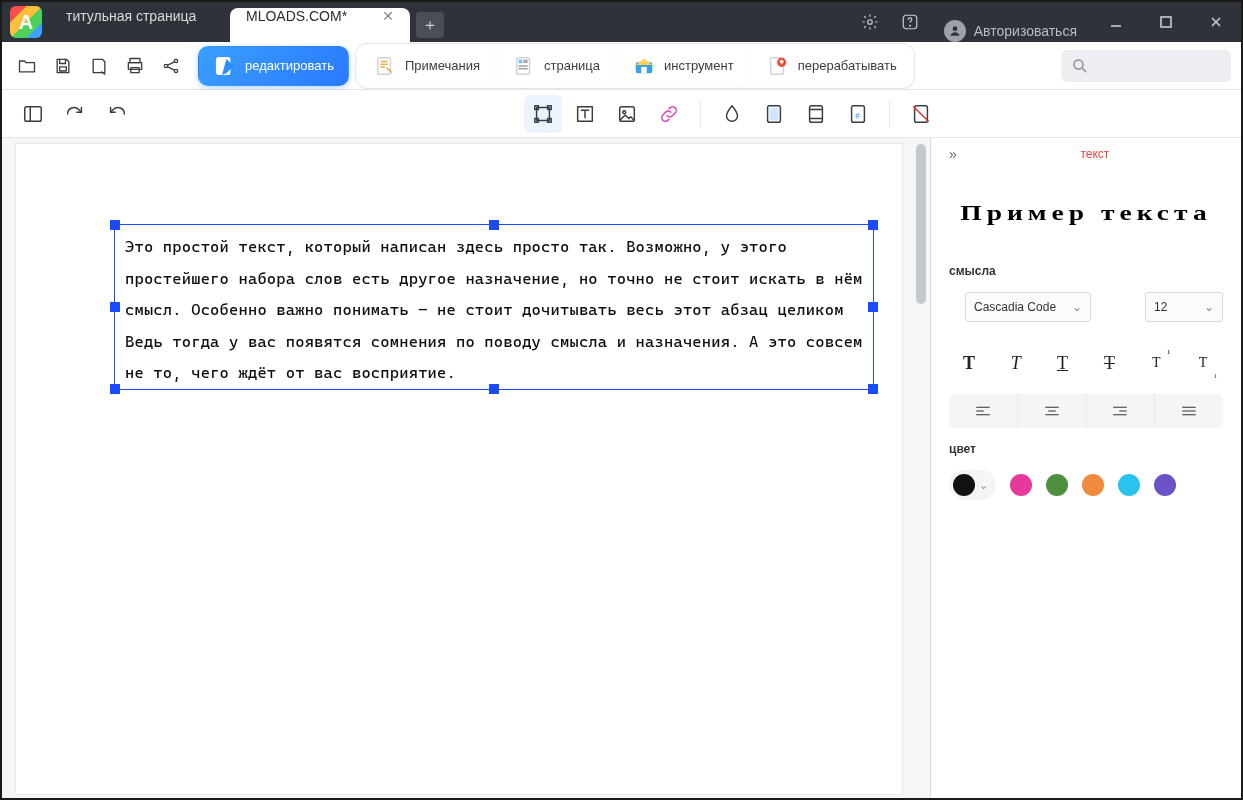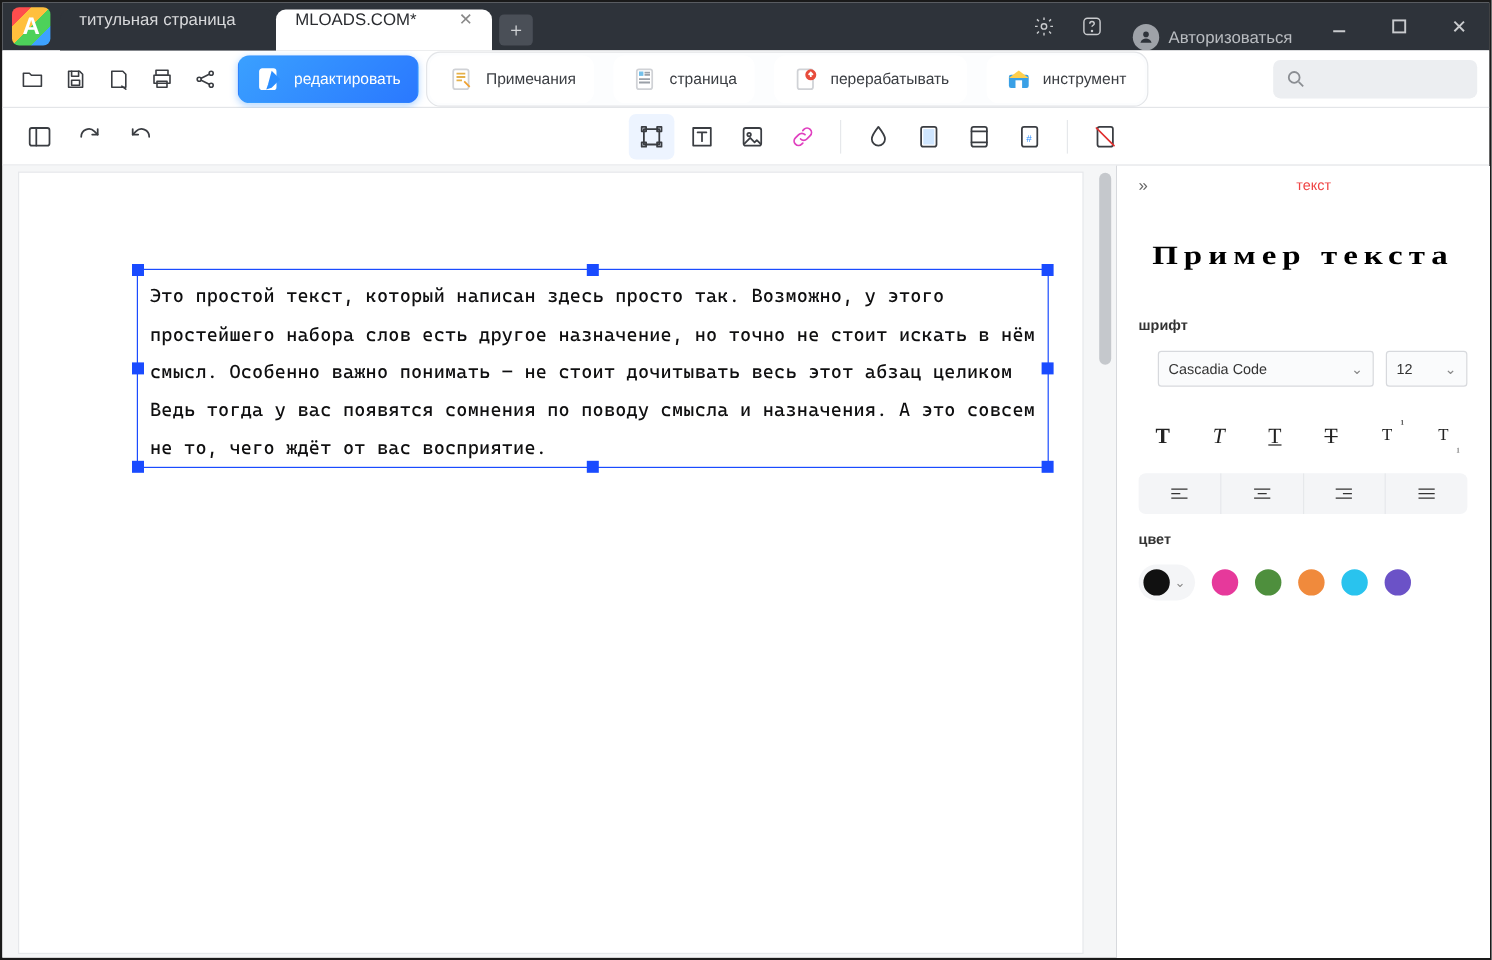--- a/index.html
+++ b/index.html
@@ -48,21 +48,21 @@
   .winbtn svg{stroke:#c9cbce;fill:none;stroke-width:1.6;}
 
   
   .ribbon1{height:48px;background:var(--ribbon-bg);display:flex;align-items:center;padding:0 10px;border-bottom:1px solid var(--ribbon-border);gap:6px;}
   .ibtn{width:30px;height:30px;display:flex;align-items:center;justify-content:center;border-radius:4px;}
   .ibtn svg{width:20px;height:20px;stroke:var(--icon-stroke);fill:none;stroke-width:1.6;stroke-linecap:round;stroke-linejoin:round;}
   .rtab{display:flex;align-items:center;gap:8px;height:40px;padding:0 14px;border-radius:10px;font-size:13px;color:#3a3d42;border:1px solid transparent;background:var(--ribbon-bg);}
   .rtab.active{background:linear-gradient(135deg,var(--accent-grad1),var(--accent-grad2));color:#fff;box-shadow:0 2px 6px rgba(42,141,255,.35);}
   .rtab .ricon{width:24px;height:24px;display:flex;align-items:center;justify-content:center;}
   .rtab .ricon svg{width:22px;height:22px;}
-  .rtab-wrap{display:flex;gap:16px;background:#fcfdfe;border:1px solid var(--ribbon-border);border-radius:12px;padding:2px;}
+  .rtab-wrap{display:flex;gap:2px;background:#fcfdfe;border:1px solid var(--ribbon-border);border-radius:12px;padding:2px;}
   .search{margin-left:auto;width:170px;height:32px;background:var(--search-bg);border-radius:6px;display:flex;align-items:center;padding:0 10px;color:#8a8d92;}
   .search svg{width:18px;height:18px;stroke:#8a8d92;fill:none;stroke-width:2;}
 
   
   .ribbon2{height:48px;background:var(--panel-bg);display:flex;align-items:center;padding:0 12px;border-bottom:1px solid var(--ribbon-border);gap:4px;}
   .toolsep{width:1px;height:28px;background:var(--sep);margin:0 8px;}
   .tool{width:38px;height:38px;display:flex;align-items:center;justify-content:center;border-radius:6px;}
   .tool.active{background:#edf4ff;}
   .tool svg{width:22px;height:22px;stroke:var(--icon-stroke);fill:none;stroke-width:1.6;stroke-linecap:round;stroke-linejoin:round;}
   .tool.link svg{stroke:#e03fbf;}
@@ -88,21 +88,21 @@
   .side{width:310px;background:var(--panel-bg);display:flex;flex-direction:column;padding:8px 18px 18px 18px;gap:14px;overflow:auto;}
   .side-top{display:flex;align-items:center;gap:10px;color:#666;font-size:12px;}
   .side-top .chev{font-size:14px;}
   .side-title{flex:1;text-align:center;font-size:12px;color:#ef4444;}
   .sample{height:74px;display:flex;align-items:center;justify-content:center;font-family:"Times New Roman",serif;font-size:22px;letter-spacing:4px;font-weight:700;transform:scaleX(1.25);}
   .sec-label{font-size:12px;color:#333;font-weight:600;}
   .row{display:flex;gap:10px;align-items:center;padding-left:16px;}
   .select{height:30px;border:1px solid #d7d9dd;border-radius:3px;background:#fafbfc;display:flex;align-items:center;padding:0 8px;font-size:12px;color:#333;position:relative;}
   .select .chev{margin-left:auto;color:#888;}
   .select.font{flex:1;}
-  .select.size{width:68px;}
+  .select.size{width:78px;margin-left:44px;}
   .style-row{display:flex;justify-content:space-between;margin-top:10px;}
   .tbtn{width:40px;height:34px;display:flex;align-items:center;justify-content:center;font-family:"Times New Roman",serif;font-size:18px;color:#222;border-radius:4px;}
   .tbtn.bold{font-weight:900;}
   .tbtn.italic{font-style:italic;}
   .tbtn.under{text-decoration:underline;}
   .tbtn.strike{text-decoration:line-through;}
   .tbtn.sup{font-size:14px;position:relative;}
   .tbtn.sup::after{content:"¹";position:absolute;top:2px;right:6px;font-size:10px;}
   .tbtn.sub{font-size:14px;position:relative;}
   .tbtn.sub::after{content:"₁";position:absolute;bottom:2px;right:6px;font-size:10px;}
@@ -240,37 +240,37 @@
             <svg viewBox="0 0 24 24" stroke="#3a9dd8" fill="none" stroke-width="1.6">
               <rect x="4" y="3" width="14" height="18" rx="2" fill="#fff" stroke="#d0d2d6"></rect>
               <rect x="6" y="5" width="4" height="4" fill="#74c0ea" stroke="none"></rect>
               <path d="M11 6h5M11 8h5M6 12h10M6 15h10" stroke="#9aa0a8"></path>
             </svg>
           </span>
         <span>страница</span>
       </div>
       <div class="rtab">
         <span class="ricon">
+            <svg viewBox="0 0 24 24" fill="none">
+              <rect x="3" y="8" width="18" height="12" rx="2" fill="#39a0e6"></rect>
+              <path d="M3 11l9-7 9 7" fill="#ffcf4d"></path>
+              <rect x="9" y="13" width="6" height="7" fill="#fff"></rect>
+            </svg>
+          </span>
+        <span>инструмент</span>
+      </div>
+      <div class="rtab">
+        <span class="ricon">
             <svg viewBox="0 0 24 24" fill="none" stroke-width="1.6">
               <rect x="4" y="3" width="14" height="18" rx="2" fill="#fff" stroke="#d0d2d6"></rect>
               <circle cx="16" cy="8" r="5" fill="#e74c3c" stroke="none"></circle>
               <path d="M14 8l2-2 2 2M16 6v4" stroke="#fff"></path>
             </svg>
           </span>
         <span>перерабатывать</span>
-      </div>
-      <div class="rtab">
-        <span class="ricon">
-            <svg viewBox="0 0 24 24" fill="none">
-              <rect x="3" y="8" width="18" height="12" rx="2" fill="#39a0e6"></rect>
-              <path d="M3 11l9-7 9 7" fill="#ffcf4d"></path>
-              <rect x="9" y="13" width="6" height="7" fill="#fff"></rect>
-            </svg>
-          </span>
-        <span>инструмент</span>
       </div>
     </div>
 
     <div class="search">
       <svg viewBox="0 0 24 24">
           <circle cx="10" cy="10" r="6"></circle>
           <path d="M15 15l5 5"></path>
         </svg>
       <span></span>
     </div>
@@ -379,21 +379,21 @@
         </div>
     </div>
 
     <div class="side">
       <div class="side-top">
         <span class="chev">»</span>
         <span class="side-title">текст</span>
       </div>
       <div class="sample">Пример  текста</div>
 
-      <div class="sec-label">шрифт</div>
+      <div class="sec-label">смысла</div>
       <div class="row">
         <div class="select font">
           <span>Cascadia Code</span>
           <span class="chev">⌄</span>
         </div>
         <div class="select size">
           <span>12</span>
           <span class="chev">⌄</span>
         </div>
       </div>

